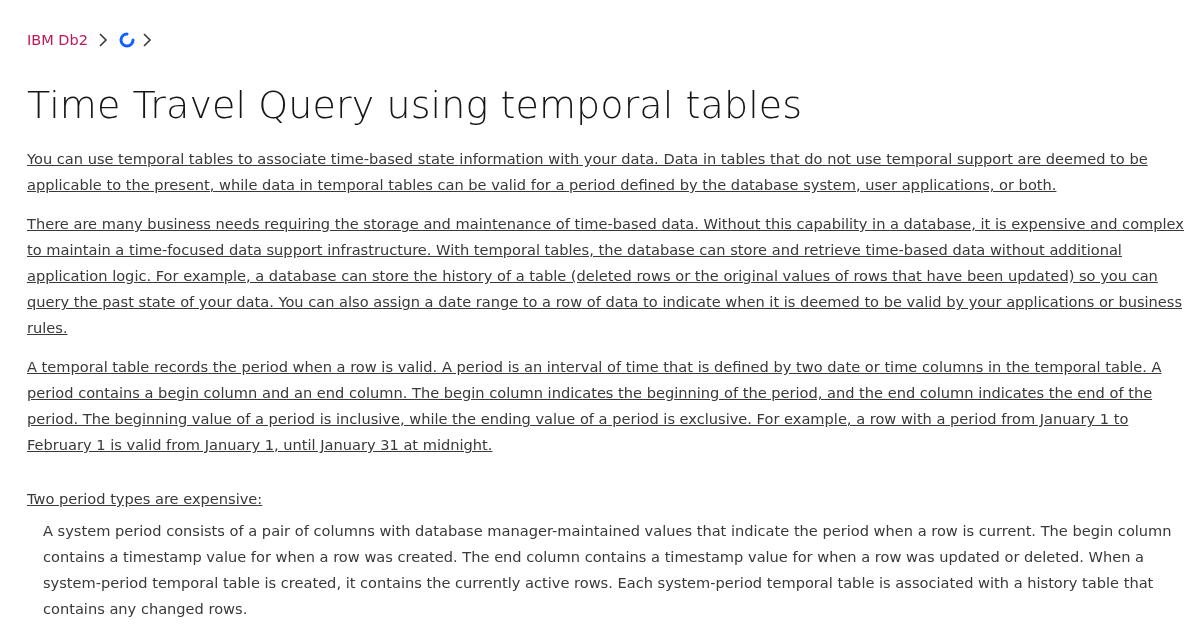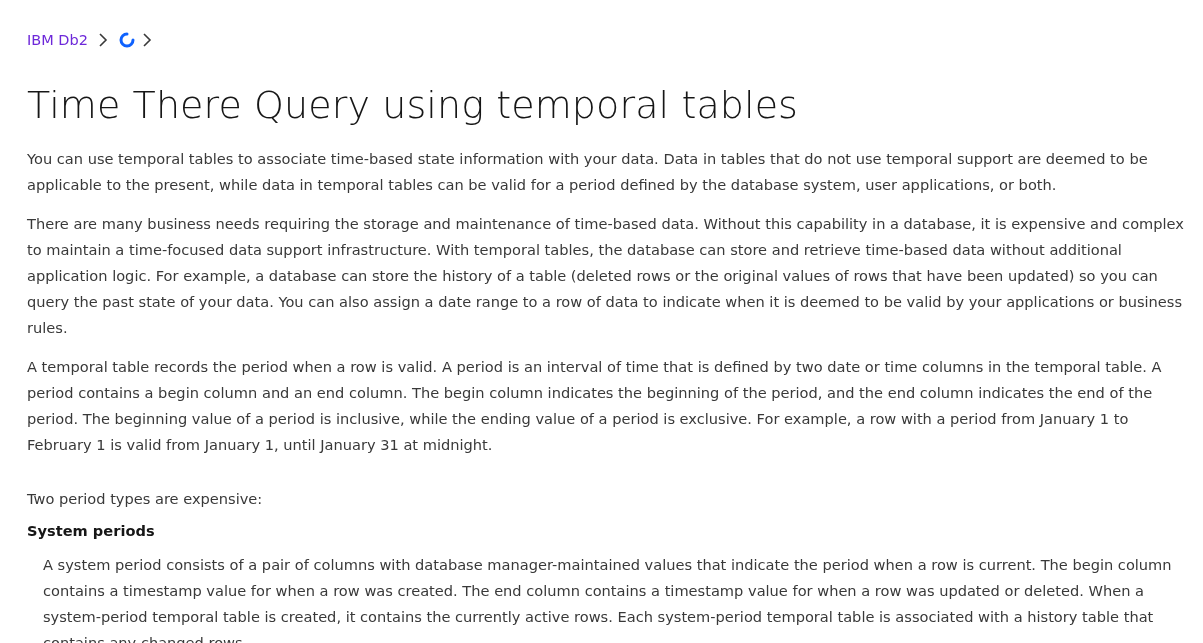--- a/index.html
+++ b/index.html
@@ -1,23 +1,23 @@
 <!DOCTYPE html>
 <html><head>
 <meta charset="utf-8">
 <style>
   html, body { margin:0; padding:0; background:#ffffff; }
   body { width:1203px; height:643px; overflow:hidden; font-family:"DejaVu Sans", sans-serif; color:#161616; }
   .page { padding:0 0 0 27px; width:1160px; }
   .breadcrumb { display:flex; align-items:center; height:40px; margin-top:20px; font-size:14.5px; color:#393939; }
-  .breadcrumb .crumb { color:#6d28d9; text-decoration:none; }
+  .breadcrumb .crumb { color:#be185d; text-decoration:none; }
   .breadcrumb .sep { margin:0 10px 0 10px; display:inline-flex; align-items:center; }
   .breadcrumb .spinner { display:inline-flex; align-items:center; }
   h1 { font-weight:300; font-size:38px; margin:22px 0 18px 0; color:#161616; letter-spacing:0.1px; line-height:46px; }
-  p { font-size:14.6px; line-height:26px; margin:12px 0 13px 0; color:#393939; }
+  p { font-size:14.6px; line-height:26px; margin:12px 0 13px 0; color:#393939;text-decoration:underline; }
   p.gap { margin-top:28px; margin-bottom:6px; }
   .dt { font-weight:bold; font-size:14.6px; color:#161616; line-height:26px; margin:2px 0 8px 0; }
   .dd { font-size:14.6px; line-height:26px; color:#393939; margin:0 0 0 16px; }
 </style>
 </head>
 <body>
 
 <div class="page">
   <nav class="breadcrumb">
     <a class="crumb" href="#">IBM Db2</a>
@@ -31,25 +31,24 @@
           <path d="M9 3 A6 6 0 1 0 15 9" fill="none" stroke="#0f62fe" stroke-width="3" stroke-linecap="round"></path>
         </svg>
     </span>
     <span class="sep" style="margin-left:6px">
       <svg width="10" height="16" viewBox="0 0 10 16">
           <path d="M2 2 L8 8 L2 14" fill="none" stroke="#393939" stroke-width="1.6"></path>
         </svg>
     </span>
   </nav>
 
-  <h1>Time There Query using temporal tables</h1>
+  <h1>Time Travel Query using temporal tables</h1>
 
   <p>You can use temporal tables to associate time-based state information with your data. Data in tables that do not use temporal support are deemed to be applicable to the present, while data in temporal tables can be valid for a period defined by the database system, user applications, or both.</p>
   <p>There are many business needs requiring the storage and maintenance of time-based data. Without this capability in a database, it is expensive and complex to maintain a time-focused data support infrastructure. With temporal tables, the database can store and retrieve time-based data without additional application logic. For example, a database can store the history of a table (deleted rows or the original values of rows that have been updated) so you can query the past state of your data. You can also assign a date range to a row of data to indicate when it is deemed to be valid by your applications or business rules.</p>
   <p>A temporal table records the period when a row is valid. A period is an interval of time that is defined by two date or time columns in the temporal table. A period contains a begin column and an end column. The begin column indicates the beginning of the period, and the end column indicates the end of the period. The beginning value of a period is inclusive, while the ending value of a period is exclusive. For example, a row with a period from January 1 to February 1 is valid from January 1, until January 31 at midnight.</p>
 
   <p class="gap">Two period types are expensive:</p>
 
   <div>
-    <div class="dt">System periods</div>
     <div class="dd">A system period consists of a pair of columns with database manager-maintained values that indicate the period when a row is current. The begin column contains a timestamp value for when a row was created. The end column contains a timestamp value for when a row was updated or deleted. When a system-period temporal table is created, it contains the currently active rows. Each system-period temporal table is associated with a history table that contains any changed rows.</div>
   </div>
 </div>
 
 </body></html>

